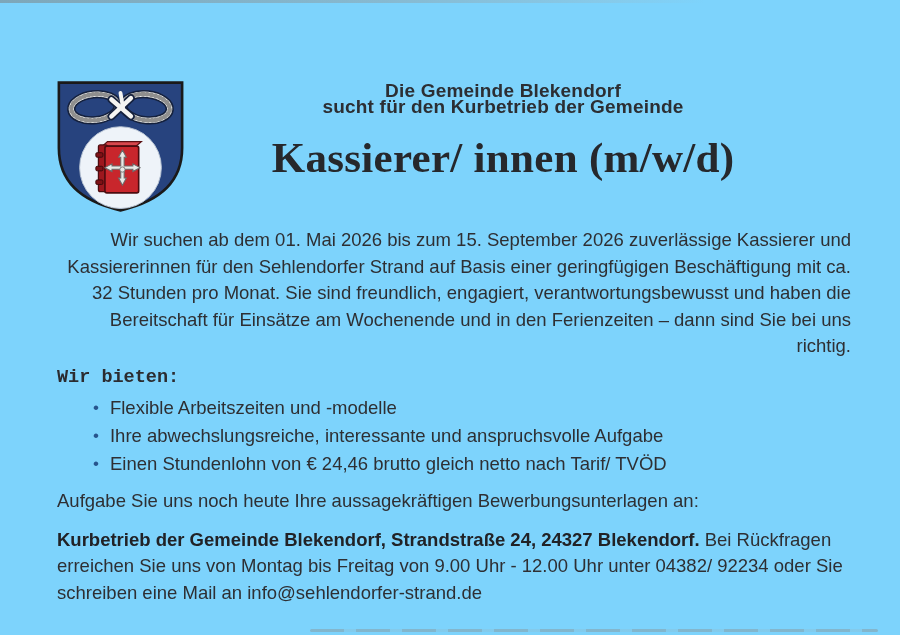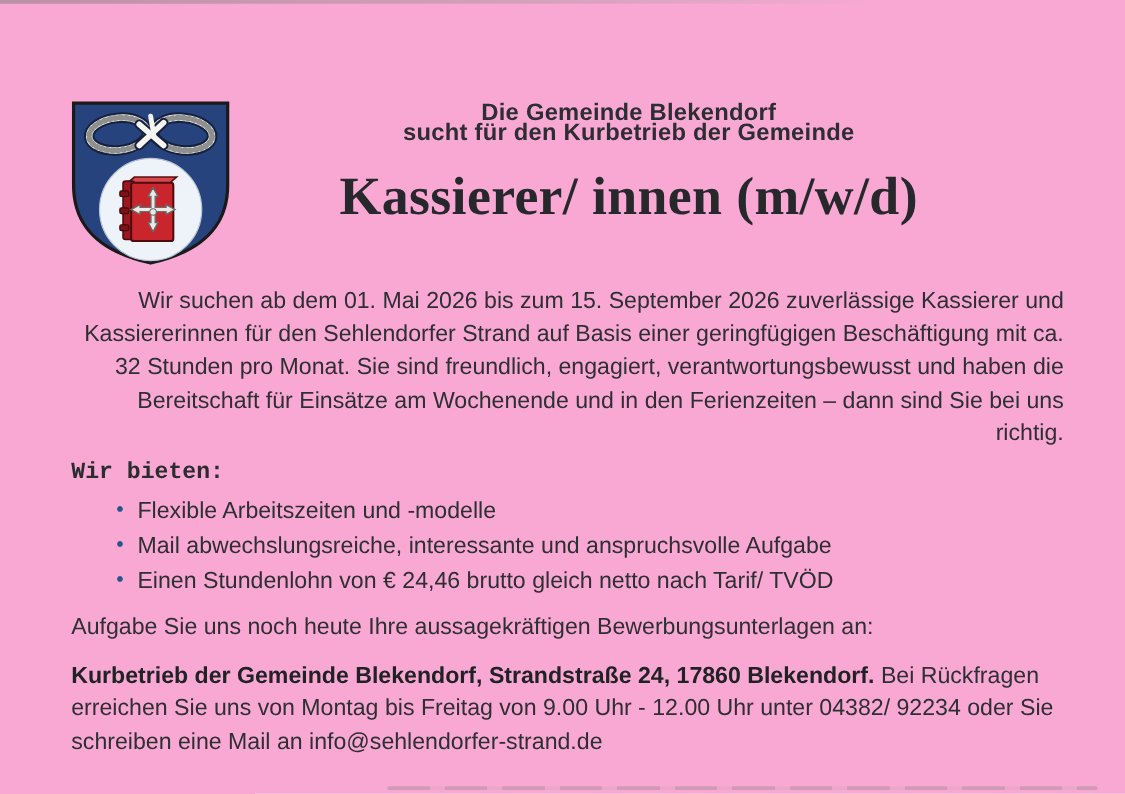--- a/index.html
+++ b/index.html
@@ -6,21 +6,21 @@
   html, body { margin: 0; padding: 0; }
   body {
     width: 900px; height: 635px;
     background: #ffffff;
     font-family: "Liberation Sans", sans-serif;
     color: #2d2d2d;
     position: relative;
     overflow: hidden;
     -webkit-font-smoothing: antialiased;
   }
-  .page { position: absolute; inset: 0; background: #f9a8d4; }
+  .page { position: absolute; inset: 0; background: #7dd3fc; }
 
   
   .scan-streak-top {
     position: absolute; top: 0; left: 0; width: 705px; height: 3px;
     background: linear-gradient(90deg,
       rgba(125,122,118,0.50) 0%, rgba(150,147,143,0.40) 55%,
       rgba(170,167,163,0.22) 85%, rgba(180,177,173,0) 100%);
   }
   .scan-streak-bottom {
     position: absolute; top: 629px; left: 310px; width: 568px; height: 3px;
@@ -105,27 +105,27 @@
   <div class="copy">
     <p class="intro">Wir suchen ab dem 01. Mai 2026 bis zum 15. September 2026 zuverlässige Kassierer und Kassiererinnen für den Sehlendorfer Strand auf Basis einer geringfügigen Beschäftigung mit ca. 32 Stunden pro Monat. Sie sind freundlich, engagiert, verantwortungsbewusst und haben die Bereitschaft für Einsätze am Wochenende und in den Ferienzeiten – dann sind Sie bei uns richtig.</p>
 
     <p class="offer-heading">Wir bieten:</p>
 
     <ul class="offer-list">
       <li>
         <span class="bullet">•</span><span>Flexible Arbeitszeiten und -modelle</span>
       </li>
       <li>
-        <span class="bullet">•</span><span>Mail abwechslungsreiche, interessante und anspruchsvolle Aufgabe</span>
+        <span class="bullet">•</span><span>Ihre abwechslungsreiche, interessante und anspruchsvolle Aufgabe</span>
       </li>
       <li>
         <span class="bullet">•</span><span>Einen Stundenlohn von € 24,46 brutto gleich netto nach Tarif/ TVÖD</span>
       </li>
     </ul>
 
     <p class="apply-line">Aufgabe Sie uns noch heute Ihre aussagekräftigen Bewerbungsunterlagen an:</p>
 
-    <p class="contact"><b>Kurbetrieb der Gemeinde Blekendorf, Strandstraße 24, 17860 Blekendorf.</b><span> Bei Rückfragen erreichen Sie uns von Montag bis Freitag von 9.00 Uhr - 12.00 Uhr unter 04382/ 92234 oder Sie schreiben eine Mail an </span><span>info@sehlendorfer-strand.de</span></p>
+    <p class="contact"><b>Kurbetrieb der Gemeinde Blekendorf, Strandstraße 24, 24327 Blekendorf.</b><span> Bei Rückfragen erreichen Sie uns von Montag bis Freitag von 9.00 Uhr - 12.00 Uhr unter 04382/ 92234 oder Sie schreiben eine Mail an </span><span>info@sehlendorfer-strand.de</span></p>
   </div>
 
   <div class="scan-streak-bottom"></div>
 
 </div>
 
 </body></html>

